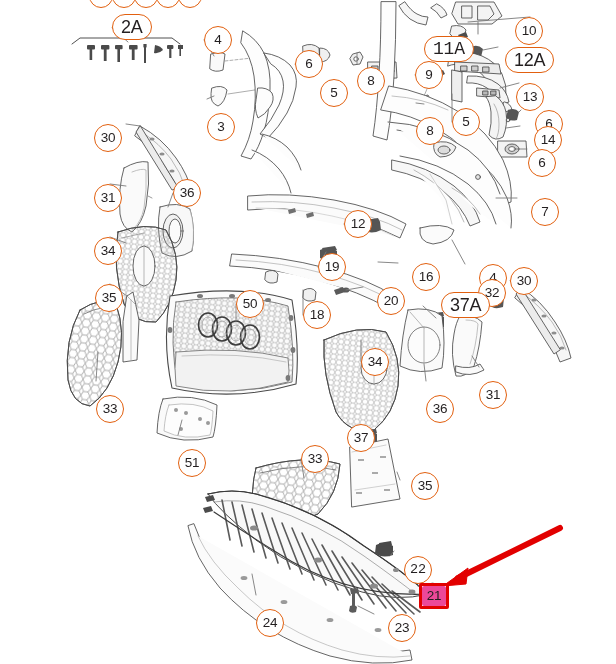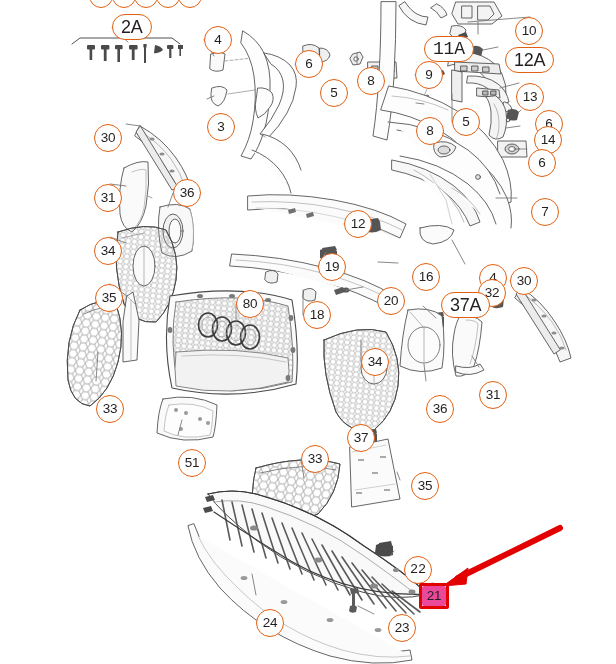--- a/index.html
+++ b/index.html
@@ -635,21 +635,21 @@
       <div class="callout circle" style="left: 412px; top: 263px;">
         <span>16</span>
       </div>
       <div class="callout circle" style="left: 377px; top: 287px;">
         <span>20</span>
       </div>
       <div class="callout circle" style="left: 303px; top: 301px;">
         <span>18</span>
       </div>
       <div class="callout circle" style="left: 236px; top: 290px;">
-        <span>80</span>
+        <span>50</span>
       </div>
       <div class="callout circle" style="left: 479px; top: 264px;">
         <span>4</span>
       </div>
       <div class="callout circle" style="left: 478px; top: 279px;">
         <span>32</span>
       </div>
       <div class="callout circle" style="left: 510px; top: 267px;">
         <span>30</span>
       </div>

